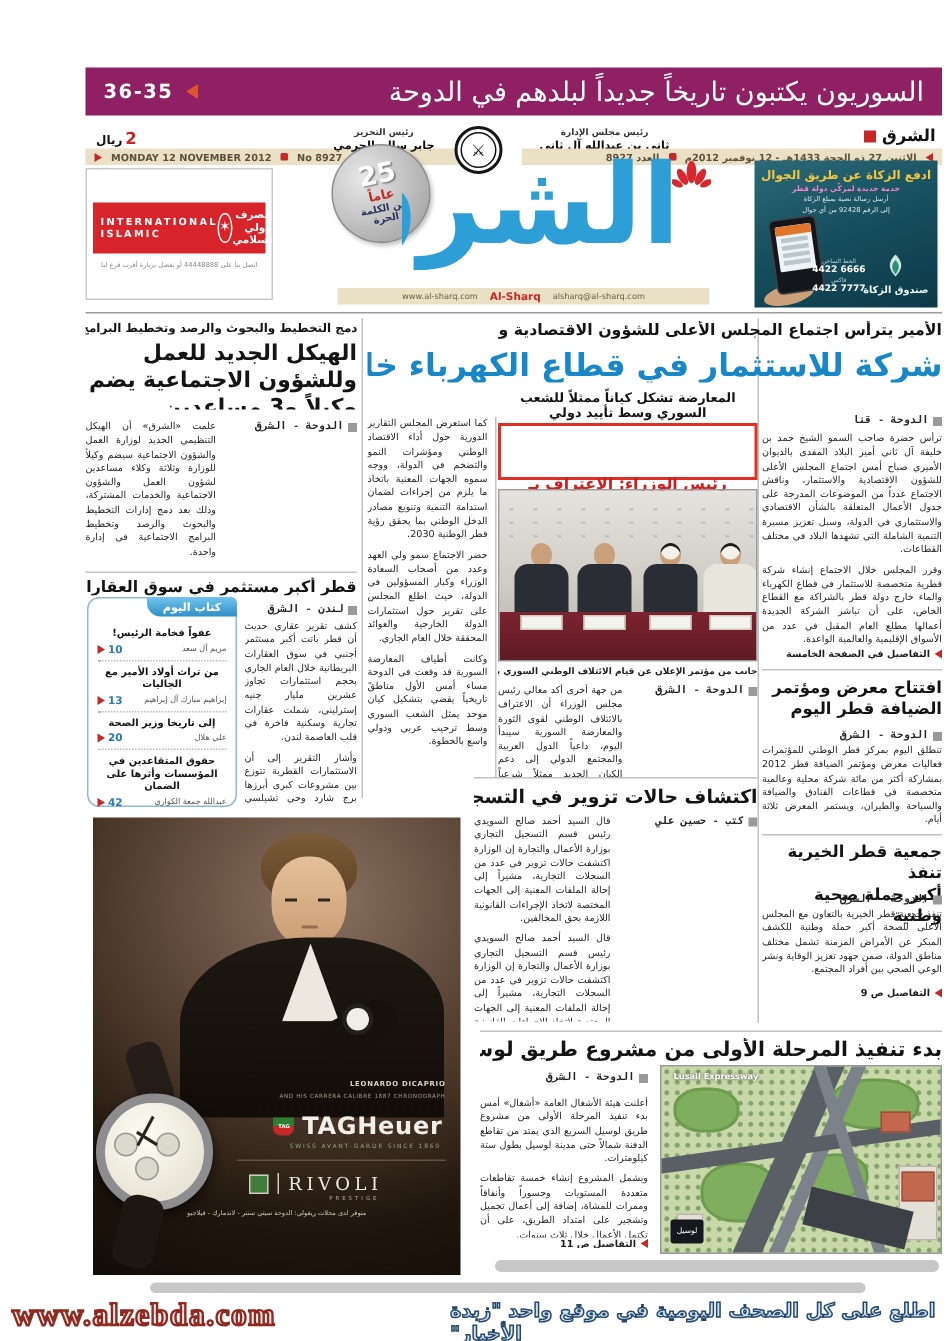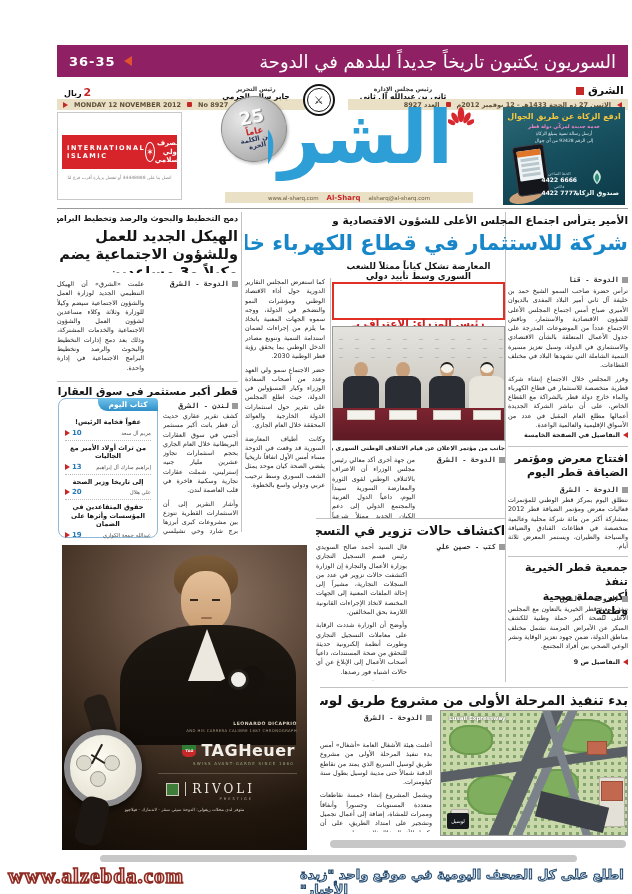--- a/index.html
+++ b/index.html
@@ -316,21 +316,21 @@
       <div class="coltext">
         <p>من جهة أخرى أكد معالي رئيس مجلس الوزراء أن الاعتراف بالائتلاف الوطني لقوى الثورة والمعارضة السورية سيبدأ اليوم، داعياً الدول العربية والمجتمع الدولي إلى دعم الكيان الجديد ممثلاً شرعياً ووحيداً للشعب السوري الشقيق.</p>
 
       </div>
     </div>
   </div>
 
   <div class="abs coltext" style="left:245px;top:278px;width:80px;height:252px;">
     <p>كما استعرض المجلس التقارير الدورية حول أداء الاقتصاد الوطني ومؤشرات النمو والتضخم في الدولة، ووجه سموه الجهات المعنية باتخاذ ما يلزم من إجراءات لضمان استدامة التنمية وتنويع مصادر الدخل الوطني بما يحقق رؤية قطر الوطنية 2030.</p>
     <p>حضر الاجتماع سمو ولي العهد وعدد من أصحاب السعادة الوزراء وكبار المسؤولين في الدولة، حيث اطلع المجلس على تقرير حول استثمارات الدولة الخارجية والعوائد المحققة خلال العام الجاري.</p>
-    <p>وكانت أطياف المعارضة السورية قد وقعت في الدوحة مساء أمس الأول اتفاقاً تاريخياً يقضي الصحة كيان موحد يمثل الشعب السوري وسط ترحيب عربي ودولي واسع بالخطوة.</p>
+    <p>وكانت أطياف المعارضة السورية قد وقعت في الدوحة مساء أمس الأول مناطقً تاريخياً يقضي بتشكيل كيان موحد يمثل الشعب السوري وسط ترحيب عربي ودولي واسع بالخطوة.</p>
   </div>
 
   <div class="abs kicker nowrap" style="left:57px;top:214px;width:181px;font-size:8px;">دمج التخطيط والبحوث والرصد وتخطيط البرامج الاجتماعية</div>
   <div class="abs headline-dark" style="left:57px;top:227px;width:181px;height:46px;font-size:14.5px;line-height:1.25;overflow:hidden;">الهيكل الجديد للعمل وللشؤون الاجتماعية يضم وكيلاً و3 مساعدين</div>
   <div class="abs" style="left:57px;top:280px;width:181px;height:96px;overflow:hidden;">
     <div class="two-col" style="height:96px;">
       <div class="byline">الدوحة - الشرق</div>
       <div class="coltext">
         <p>علمت «الشرق» أن الهيكل التنظيمي الجديد لوزارة العمل والشؤون الاجتماعية سيضم وكيلاً للوزارة وثلاثة وكلاء مساعدين لشؤون العمل والشؤون الاجتماعية والخدمات المشتركة، وذلك بعد دمج إدارات التخطيط والبحوث والرصد وتخطيط البرامج الاجتماعية في إدارة واحدة.</p>
 
@@ -370,21 +370,21 @@
         <div class="wt">إلى تاريخا وزير الصحة</div>
         <div class="wmeta">
             <span class="wa">علي هلال</span>
             <span class="wp">20</span>
           </div>
       </div>
       <div class="witem">
         <div class="wt">حقوق المتقاعدين في المؤسسات وأثرها على الضمان</div>
         <div class="wmeta">
             <span class="wa">عبدالله جمعة الكواري</span>
-            <span class="wp">19</span>
+            <span class="wp">42</span>
           </div>
       </div>
     </div>
   </div>
 
   <div class="hline" style="left:508px;top:446px;width:120px;"></div>
   <div class="abs headline-dark" style="left:508px;top:452px;width:120px;font-size:11px;line-height:1.3;text-align:right;">
     <div>افتتاح معرض ومؤتمر</div>
     <div>الضيافة قطر اليوم</div>
   </div>
@@ -404,32 +404,31 @@
   </div>
   <div class="abs more" style="left:508px;top:658px;width:120px;">التفاصيل ص 9</div>
 
   <div class="hline" style="left:316px;top:518px;width:189px;"></div>
   <div class="abs headline-dark nowrap" style="left:316px;top:523px;width:189px;font-size:12.5px;">اكتشاف حالات تزوير في التسجيلات التجارية</div>
   <div class="abs" style="left:316px;top:543px;width:189px;height:138px;overflow:hidden;">
     <div class="two-col" style="height:138px;">
       <div class="byline">كتب - حسين علي</div>
       <div class="coltext">
         <p>قال السيد أحمد صالح السويدي رئيس قسم التسجيل التجاري بوزارة الأعمال والتجارة إن الوزارة اكتشفت حالات تزوير في عدد من السجلات التجارية، مشيراً إلى إحالة الملفات المعنية إلى الجهات المختصة لاتخاذ الإجراءات القانونية اللازمة بحق المخالفين.</p>
-        <p>وأوضح أن الوزارة شددت الرقابة على معاملات التسجيل التجاري وطورت أنظمة إلكترونية حديثة للتحقق من صحة المستندات، داعياً أصحاب الأعمال إلى الإبلاغ عن أي حالات اشتباه فور رصدها.</p>
         <p>قال السيد أحمد صالح السويدي رئيس قسم التسجيل التجاري بوزارة الأعمال والتجارة إن الوزارة اكتشفت حالات تزوير في عدد من السجلات التجارية، مشيراً إلى إحالة الملفات المعنية إلى الجهات المختصة لاتخاذ الإجراءات القانونية اللازمة بحق المخالفين.</p>
       </div>
 
     </div>
   </div>
 
   <div class="hline" style="left:320px;top:687px;width:308px;"></div>
   <div class="abs headline-dark nowrap" style="left:320px;top:692px;width:308px;font-size:13.5px;">بدء تنفيذ المرحلة الأولى من مشروع طريق لوسيل السريع</div>
   <div class="abs" style="left:320px;top:714px;width:112px;height:118px;overflow:hidden;">
     <div class="byline">الدوحة - الشرق</div>
-    <div class="coltext" style="margin-top:19px;height:94px;">
+    <div class="coltext" style="margin-top:8px;height:94px;">
       <p>أعلنت هيئة الأشغال العامة «أشغال» أمس بدء تنفيذ المرحلة الأولى من مشروع طريق لوسيل السريع الذي يمتد من تقاطع الدفنة شمالاً حتى مدينة لوسيل بطول ستة كيلومترات.</p>
       <p>ويشمل المشروع إنشاء خمسة تقاطعات متعددة المستويات وجسوراً وأنفاقاً وممرات للمشاة، إضافة إلى أعمال تجميل وتشجير على امتداد الطريق، على أن تكتمل الأعمال خلال ثلاث سنوات.</p>
     </div>
     <div class="more">التفاصيل ص 11</div>
   </div>
   <div class="abs mapimg" style="left:440px;top:710px;width:188px;height:126px;">
     <div class="trees" style="left:0;top:0;width:188px;height:126px;opacity:.5;"></div>
     <div class="park" style="left:8px;top:14px;width:44px;height:30px;"></div>
     <div class="park" style="left:112px;top:8px;width:60px;height:34px;"></div>
     <div class="park" style="left:26px;top:64px;width:52px;height:40px;"></div>

